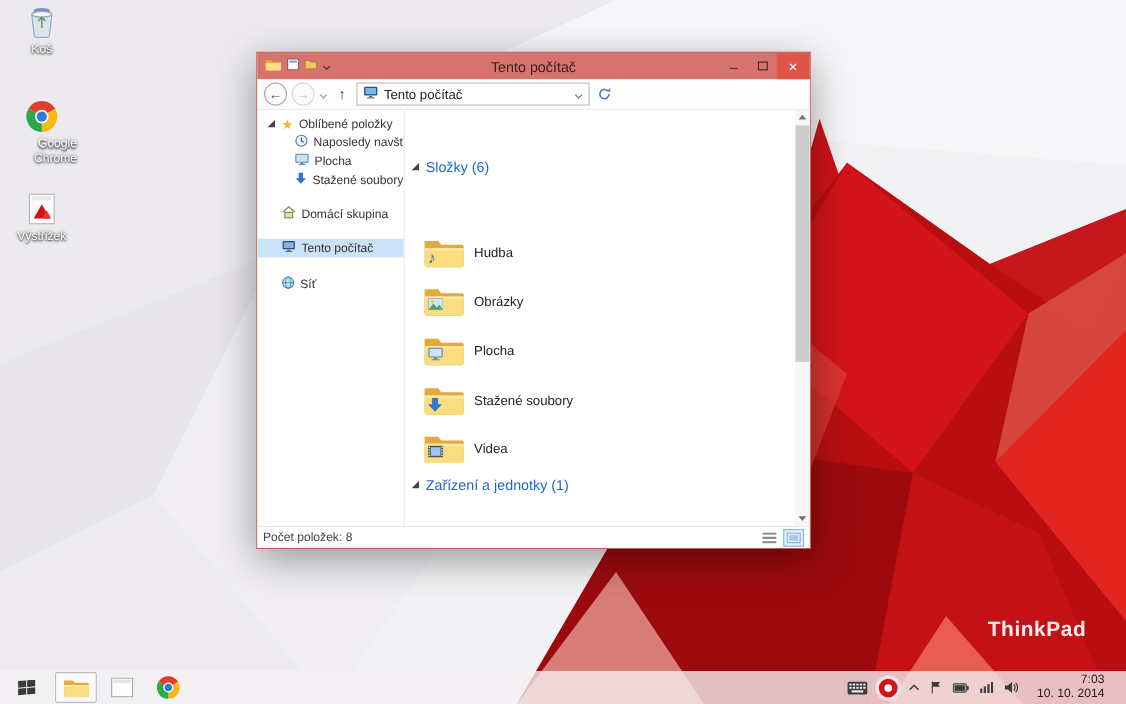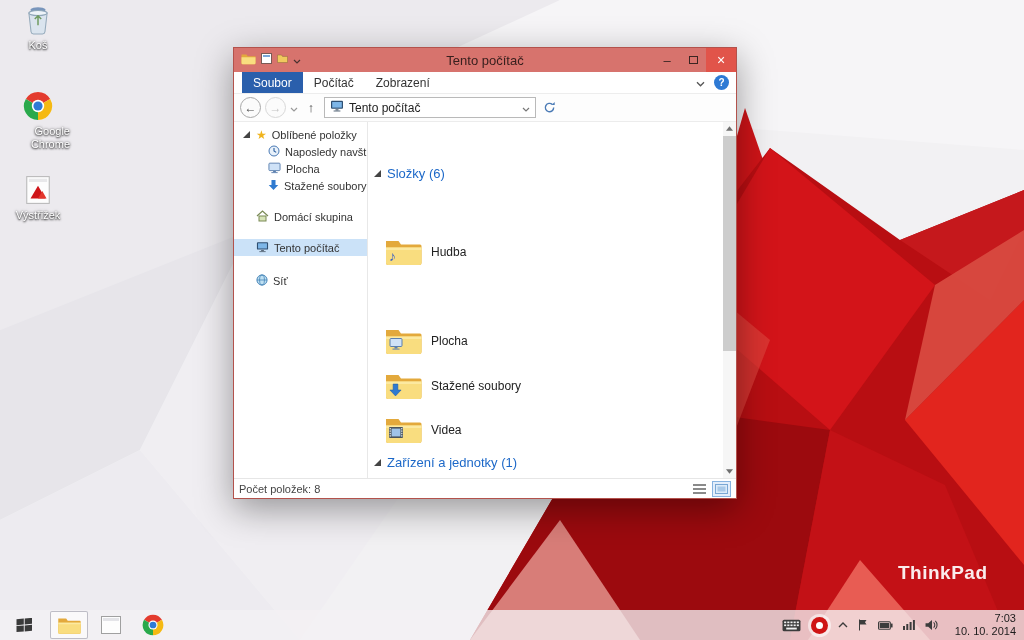--- a/index.html
+++ b/index.html
@@ -92,21 +92,21 @@
   .view-btn { display:flex; align-items:center; justify-content:center; padding:2px; border:1px solid transparent; }
   .view-btn.active { background:#e3eefb; border-color:#88b3e0; }
 
   
   #taskbar { position:absolute; left:0; bottom:0; width:1024px; height:30px;
              background:rgba(243,241,244,.78); display:flex; align-items:center; z-index:5; }
   .start-btn { width:48px; height:30px; display:flex; align-items:center; justify-content:center; }
   .task-btn { width:38px; height:28px; margin:1px 2px; display:flex; align-items:center;
               justify-content:center; border-radius:2px; }
   .task-btn.active { background:rgba(255,255,255,.6); border:1px solid rgba(130,130,145,.5); }
-  .tray { margin-left:auto; display:flex; align-items:center; gap:10px; padding-right:8px; height:100%; }
+  .tray { margin-left:auto; display:flex; align-items:center; gap:10px; padding-right:20px; height:100%; }
   .tray-ico { display:flex; align-items:center; justify-content:center; }
   .red-app { width:17px; height:17px; border-radius:50%; background:#cf1515; position:relative;
              box-shadow:0 0 0 3px rgba(255,255,255,.55); }
   .red-app span { position:absolute; left:5px; top:5px; width:7px; height:7px; border-radius:50%;
                   background:#fff; }
   .clock { font-size:11px; color:#1c1c1c; text-align:right; line-height:13px; padding-left:6px; }
 </style>
 </head>
 <body>
 
@@ -203,33 +203,20 @@
       <span class="title">Tento počítač</span>
       <div class="caps">
         <span class="cap">–</span>
         <span class="cap max-box">
             <span></span>
           </span>
         <span class="cap close">×</span>
       </div>
     </div>
 
-    <div class="ribbon">
-      <span class="tab file">Soubor</span>
-      <span class="tab">Počítač</span>
-      <span class="tab">Zobrazení</span>
-      <span class="ribbon-right">
-        <span>
-          <svg width="9" height="6" viewBox="0 0 9 6">
-              <path d="M1 1.2 L4.5 4.8 L8 1.2" stroke="#555" fill="none" stroke-width="1.3"></path>
-            </svg>
-        </span>
-        <span class="help-btn">?</span>
-      </span>
-    </div>
 
     <div class="navbar">
       <span class="nav-circle">←</span>
       <span class="nav-circle disabled">→</span>
       <span>
         <svg width="8" height="5" viewBox="0 0 8 5">
             <path d="M1 1 L4 4 L7 1" stroke="#9a9a9a" fill="none" stroke-width="1.2"></path>
           </svg>
       </span>
       <span class="up-btn">↑</span>
@@ -346,20 +333,37 @@
             <svg width="38" height="30" viewBox="0 0 38 30">
               <path d="M2 4 h12.5 l2.5 3.5 H36 a1.5 1.5 0 0 1 1.5 1.5 V26 a2 2 0 0 1-2 2 H4 a2 2 0 0 1-2-2 Z" fill="#e3a93c"></path>
               <path d="M2 10.5 H37.5 V26 a2 2 0 0 1-2 2 H4 a2 2 0 0 1-2-2 Z" fill="#f9dd7f"></path>
               <path d="M2 10.5 H37.5 V13 H2 Z" fill="#fce9a0"></path>
             </svg>
             <span class="overlay music-glyph">♪</span>
           </span>
           <span class="file-label">Hudba</span>
         </div>
 
+        <div class="file-item" style="top:114px">
+          <span class="folder-ico">
+            <svg width="38" height="30" viewBox="0 0 38 30">
+              <path d="M2 4 h12.5 l2.5 3.5 H36 a1.5 1.5 0 0 1 1.5 1.5 V26 a2 2 0 0 1-2 2 H4 a2 2 0 0 1-2-2 Z" fill="#e3a93c"></path>
+              <path d="M2 10.5 H37.5 V26 a2 2 0 0 1-2 2 H4 a2 2 0 0 1-2-2 Z" fill="#f9dd7f"></path>
+              <path d="M2 10.5 H37.5 V13 H2 Z" fill="#fce9a0"></path>
+            </svg>
+            <span class="overlay">
+              <svg width="14" height="11" viewBox="0 0 14 11">
+                <rect x="0.3" y="0.3" width="13.4" height="10.4" fill="#cfe6f8" stroke="#8aa0b5" stroke-width=".6"></rect>
+                <circle cx="4" cy="3.4" r="1.4" fill="#f5c33b"></circle>
+                <path d="M0.5 10.5 L5 5 L8 8.5 L10.5 6 L13.5 10.5 Z" fill="#58a05a"></path>
+              </svg>
+            </span>
+          </span>
+          <span class="file-label">Obrázky</span>
+        </div>
 
         <div class="file-item" style="top:159px">
           <span class="folder-ico">
             <svg width="38" height="30" viewBox="0 0 38 30">
               <path d="M2 4 h12.5 l2.5 3.5 H36 a1.5 1.5 0 0 1 1.5 1.5 V26 a2 2 0 0 1-2 2 H4 a2 2 0 0 1-2-2 Z" fill="#e3a93c"></path>
               <path d="M2 10.5 H37.5 V26 a2 2 0 0 1-2 2 H4 a2 2 0 0 1-2-2 Z" fill="#f9dd7f"></path>
               <path d="M2 10.5 H37.5 V13 H2 Z" fill="#fce9a0"></path>
             </svg>
             <span class="overlay">
               <svg width="14" height="12" viewBox="0 0 14 12">

